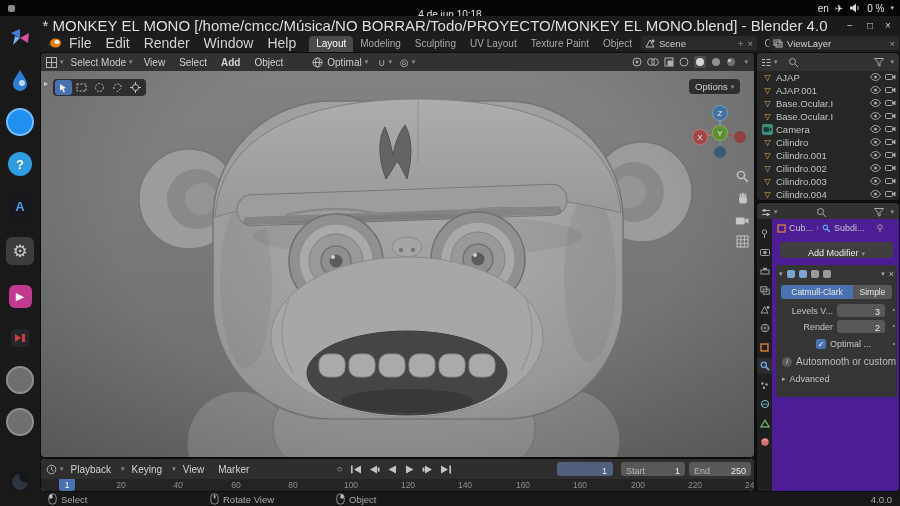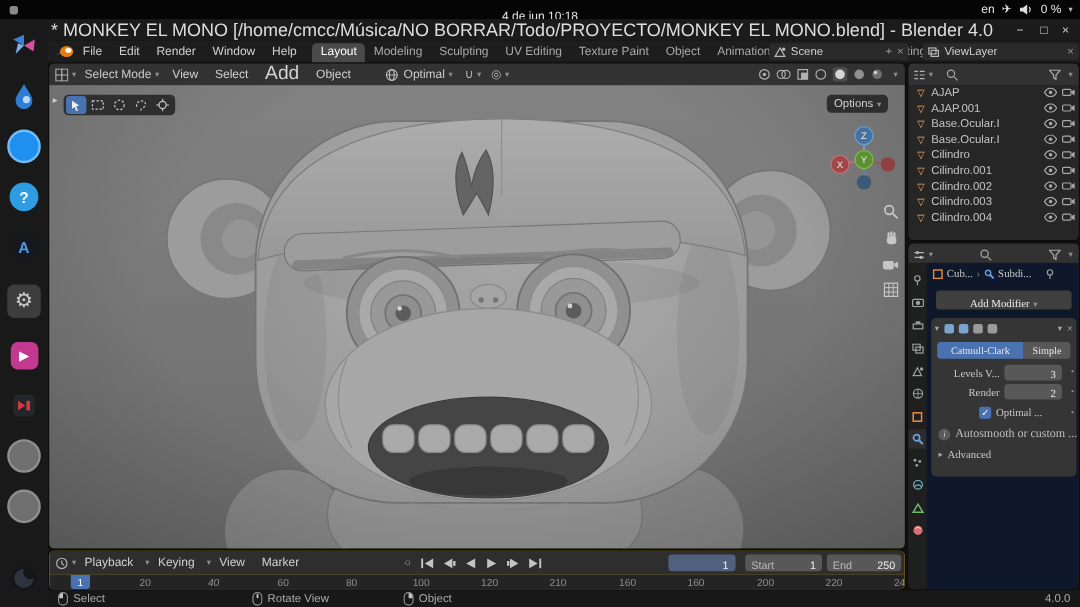--- a/index.html
+++ b/index.html
@@ -23,21 +23,21 @@
   .dicon.active{background:#3d3d3d;border-radius:6px;}
 
   
   .bwin{left:40px;top:16px;width:860px;height:490px;background:#111;}
   .titlebar{left:0;top:0;width:860px;height:18px;background:#1b1b1b;}
   .titlebar .t{position:absolute;left:0;right:70px;top:0;height:18px;display:flex;align-items:center;justify-content:center;
                font-size:15px;color:#dedede;white-space:nowrap;overflow:hidden;}
   .wctl{position:absolute;top:0;height:18px;width:20px;display:flex;align-items:center;justify-content:center;color:#cfcfcf;font-size:10px;}
 
   .menubar{left:0;top:18px;width:860px;height:18px;background:#1d1d1d;display:flex;align-items:center;}
-  .mitem{padding:0 7px;color:#d2d2d2;font-size:10px;white-space:nowrap;}
+  .mitem{padding:0 7px;color:#d2d2d2;font-size:14px;white-space:nowrap;}
   .tabs{display:flex;align-items:flex-end;height:18px;margin-left:6px;}
   .tab{padding:2px 7px 3px 7px;color:#a9a9a9;font-size:10px;white-space:nowrap;border-radius:4px 4px 0 0;}
   .tab.active{background:#4a4a4a;color:#fff;}
   .selgrp{position:absolute;top:2px;height:14px;display:flex;align-items:center;background:#2a2a2a;border-radius:3px;padding:0 4px;gap:4px;font-size:9.5px;color:#cfcfcf;}
 
   
   .editor{position:absolute;background:#2b2b2b;border:1px solid #0c0c0c;border-radius:5px;overflow:hidden;box-sizing:border-box;}
   .ehdr{height:18px;background:#323232;display:flex;align-items:center;font-size:10px;color:#cbcbcb;}
   .dd{color:#8f8f8f;font-size:7px;margin-left:3px;}
 
@@ -167,21 +167,21 @@
       </span>
       <span class="mitem">File</span>
       <span class="mitem">Edit</span>
       <span class="mitem">Render</span>
       <span class="mitem">Window</span>
       <span class="mitem">Help</span>
       <div class="tabs">
         <span class="tab active">Layout</span>
         <span class="tab">Modeling</span>
         <span class="tab">Sculpting</span>
-        <span class="tab">UV Editing</span>
+        <span class="tab">UV Layout</span>
         <span class="tab">Texture Paint</span>
         <span class="tab">Object</span>
         <span class="tab">Animation</span>
         <span class="tab">Rendering</span>
         <span class="tab">Compositing</span>
       </div>
       <div class="selgrp" style="left:601px;width:108px;">
         <svg width="10" height="9" viewBox="0 0 10 9">
             <path d="M1 8 5 1l4 7Z" fill="none" stroke="#b8b8b8"></path>
             <circle cx="8" cy="2" r="1.5" fill="#b8b8b8"></circle>
@@ -206,21 +206,21 @@
           <svg width="11" height="11" viewBox="0 0 11 11">
               <rect x="0.5" y="0.5" width="10" height="10" fill="none" stroke="#b3b3b3"></rect>
               <path d="M5.5 0v11M0 5.5h11" stroke="#b3b3b3"></path>
             </svg>
         </span>
         <span class="dd">▾</span>
         <span style="margin-left:7px;">Select Mode</span>
         <span class="dd">▾</span>
         <span class="mitem" style="margin-left:4px;font-size:10px;">View</span>
         <span class="mitem" style="font-size:10px;">Select</span>
-        <span class="mitem" style="font-size:16px;">Add</span>
+        <span class="mitem" style="font-size:10px;font-weight:bold;">Add</span>
         <span class="mitem" style="font-size:10px;">Object</span>
         <span style="margin-left:22px;">
           <svg width="11" height="11" viewBox="0 0 11 11">
               <circle cx="5.5" cy="5.5" r="4.5" fill="none" stroke="#b8b8b8"></circle>
               <ellipse cx="5.5" cy="5.5" rx="2" ry="4.5" fill="none" stroke="#b8b8b8"></ellipse>
               <path d="M1 5.5h9" stroke="#b8b8b8"></path>
             </svg>
         </span>
         <span style="margin-left:4px;">Optimal</span>
         <span class="dd">▾</span>
@@ -521,20 +521,43 @@
               </span>
               <span>
                 <svg width="11" height="8">
                   <rect x="0.5" y="1.5" width="7" height="5" rx="1" fill="none" stroke="#a8a8a8"></rect>
                   <path d="M8 3l2.5-1.5v5L8 5Z" fill="#a8a8a8"></path>
                 </svg>
               </span>
             </span>
         </div>
         <div class="ol-row">
+          <span class="ol-ico" style="background:#3f8f7f;border-radius:2px;">
+              <svg width="9" height="7">
+                <rect x="0.5" y="1" width="5.5" height="5" rx="1" fill="#1e3a34"></rect>
+                <path d="M6.5 2.5 8.5 1.4v4.2L6.5 4.5Z" fill="#1e3a34"></path>
+              </svg>
+            </span>
+          <span>Camera</span>
+          <span class="ol-tog">
+              <span>
+                <svg width="11" height="8">
+                  <path d="M.5 4C2 1.3 4 .5 5.5.5S9 1.3 10.5 4C9 6.7 7 7.5 5.5 7.5 4 7.5 2 6.7.5 4Z" fill="none" stroke="#a8a8a8"></path>
+                  <circle cx="5.5" cy="4" r="1.5" fill="#a8a8a8"></circle>
+                </svg>
+              </span>
+              <span>
+                <svg width="11" height="8">
+                  <rect x="0.5" y="1.5" width="7" height="5" rx="1" fill="none" stroke="#a8a8a8"></rect>
+                  <path d="M8 3l2.5-1.5v5L8 5Z" fill="#a8a8a8"></path>
+                </svg>
+              </span>
+            </span>
+        </div>
+        <div class="ol-row">
           <span class="ol-ico" style="color:#eca75f;">▽</span>
           <span>Cilindro</span>
           <span class="ol-tog">
               <span>
                 <svg width="11" height="8">
                   <path d="M.5 4C2 1.3 4 .5 5.5.5S9 1.3 10.5 4C9 6.7 7 7.5 5.5 7.5 4 7.5 2 6.7.5 4Z" fill="none" stroke="#a8a8a8"></path>
                   <circle cx="5.5" cy="4" r="1.5" fill="#a8a8a8"></circle>
                 </svg>
               </span>
               <span>
@@ -713,21 +736,21 @@
             </svg>
           </span>
         <span class="ptab" style="top:215px;">
             <svg width="10" height="10">
               <circle cx="5" cy="5" r="3.8" fill="#d87070"></circle>
               <path d="M2.5 3.5a3.8 3.8 0 015 0" fill="none" stroke="#f0b0b0"></path>
             </svg>
           </span>
       </div>
 
-      <div class="abs" style="left:15px;top:16px;right:0;bottom:0;background:#0f172a;font-family:Liberation Serif, serif;">
+      <div class="abs" style="left:15px;top:16px;right:0;bottom:0;background:#4c1d95;">
 
         <div class="row" style="position:absolute;left:5px;top:4px;gap:3px;">
           <svg width="9" height="9">
               <rect x="1" y="1" width="7" height="7" fill="none" stroke="#e8883a" stroke-width="1.2"></rect>
             </svg>
           <span class="plabel">Cub...</span>
           <span style="color:#8a8a8a;font-size:9px;">›</span>
           <svg width="9" height="9">
               <circle cx="3.4" cy="3.4" r="2.2" fill="none" stroke="#6ca0dc" stroke-width="1.2"></circle>
               <path d="M5 5l3 3" stroke="#6ca0dc" stroke-width="1.6"></path>
@@ -871,21 +894,21 @@
           <span style="margin-left:auto;">250</span>
         </div>
       </div>
       <div class="tl-ruler">
         <span class="tick" style="left:80px;">20</span>
         <span class="tick" style="left:137px;font-style:italic;">40</span>
         <span class="tick" style="left:195px;">60</span>
         <span class="tick" style="left:252px;">80</span>
         <span class="tick" style="left:310px;">100</span>
         <span class="tick" style="left:367px;">120</span>
-        <span class="tick" style="left:424px;">210</span>
+        <span class="tick" style="left:424px;">140</span>
         <span class="tick" style="left:482px;">160</span>
         <span class="tick" style="left:539px;">160</span>
         <span class="tick" style="left:597px;">200</span>
         <span class="tick" style="left:654px;">220</span>
         <span class="tick" style="left:711px;">240</span>
         <div class="abs" style="left:18px;top:0;width:16px;height:12px;background:#4a72b0;border-radius:0 0 3px 3px;display:flex;align-items:center;justify-content:center;color:#fff;font-size:8.5px;">1</div>
       </div>
     </div>
 
     <div class="abs statusbar">

